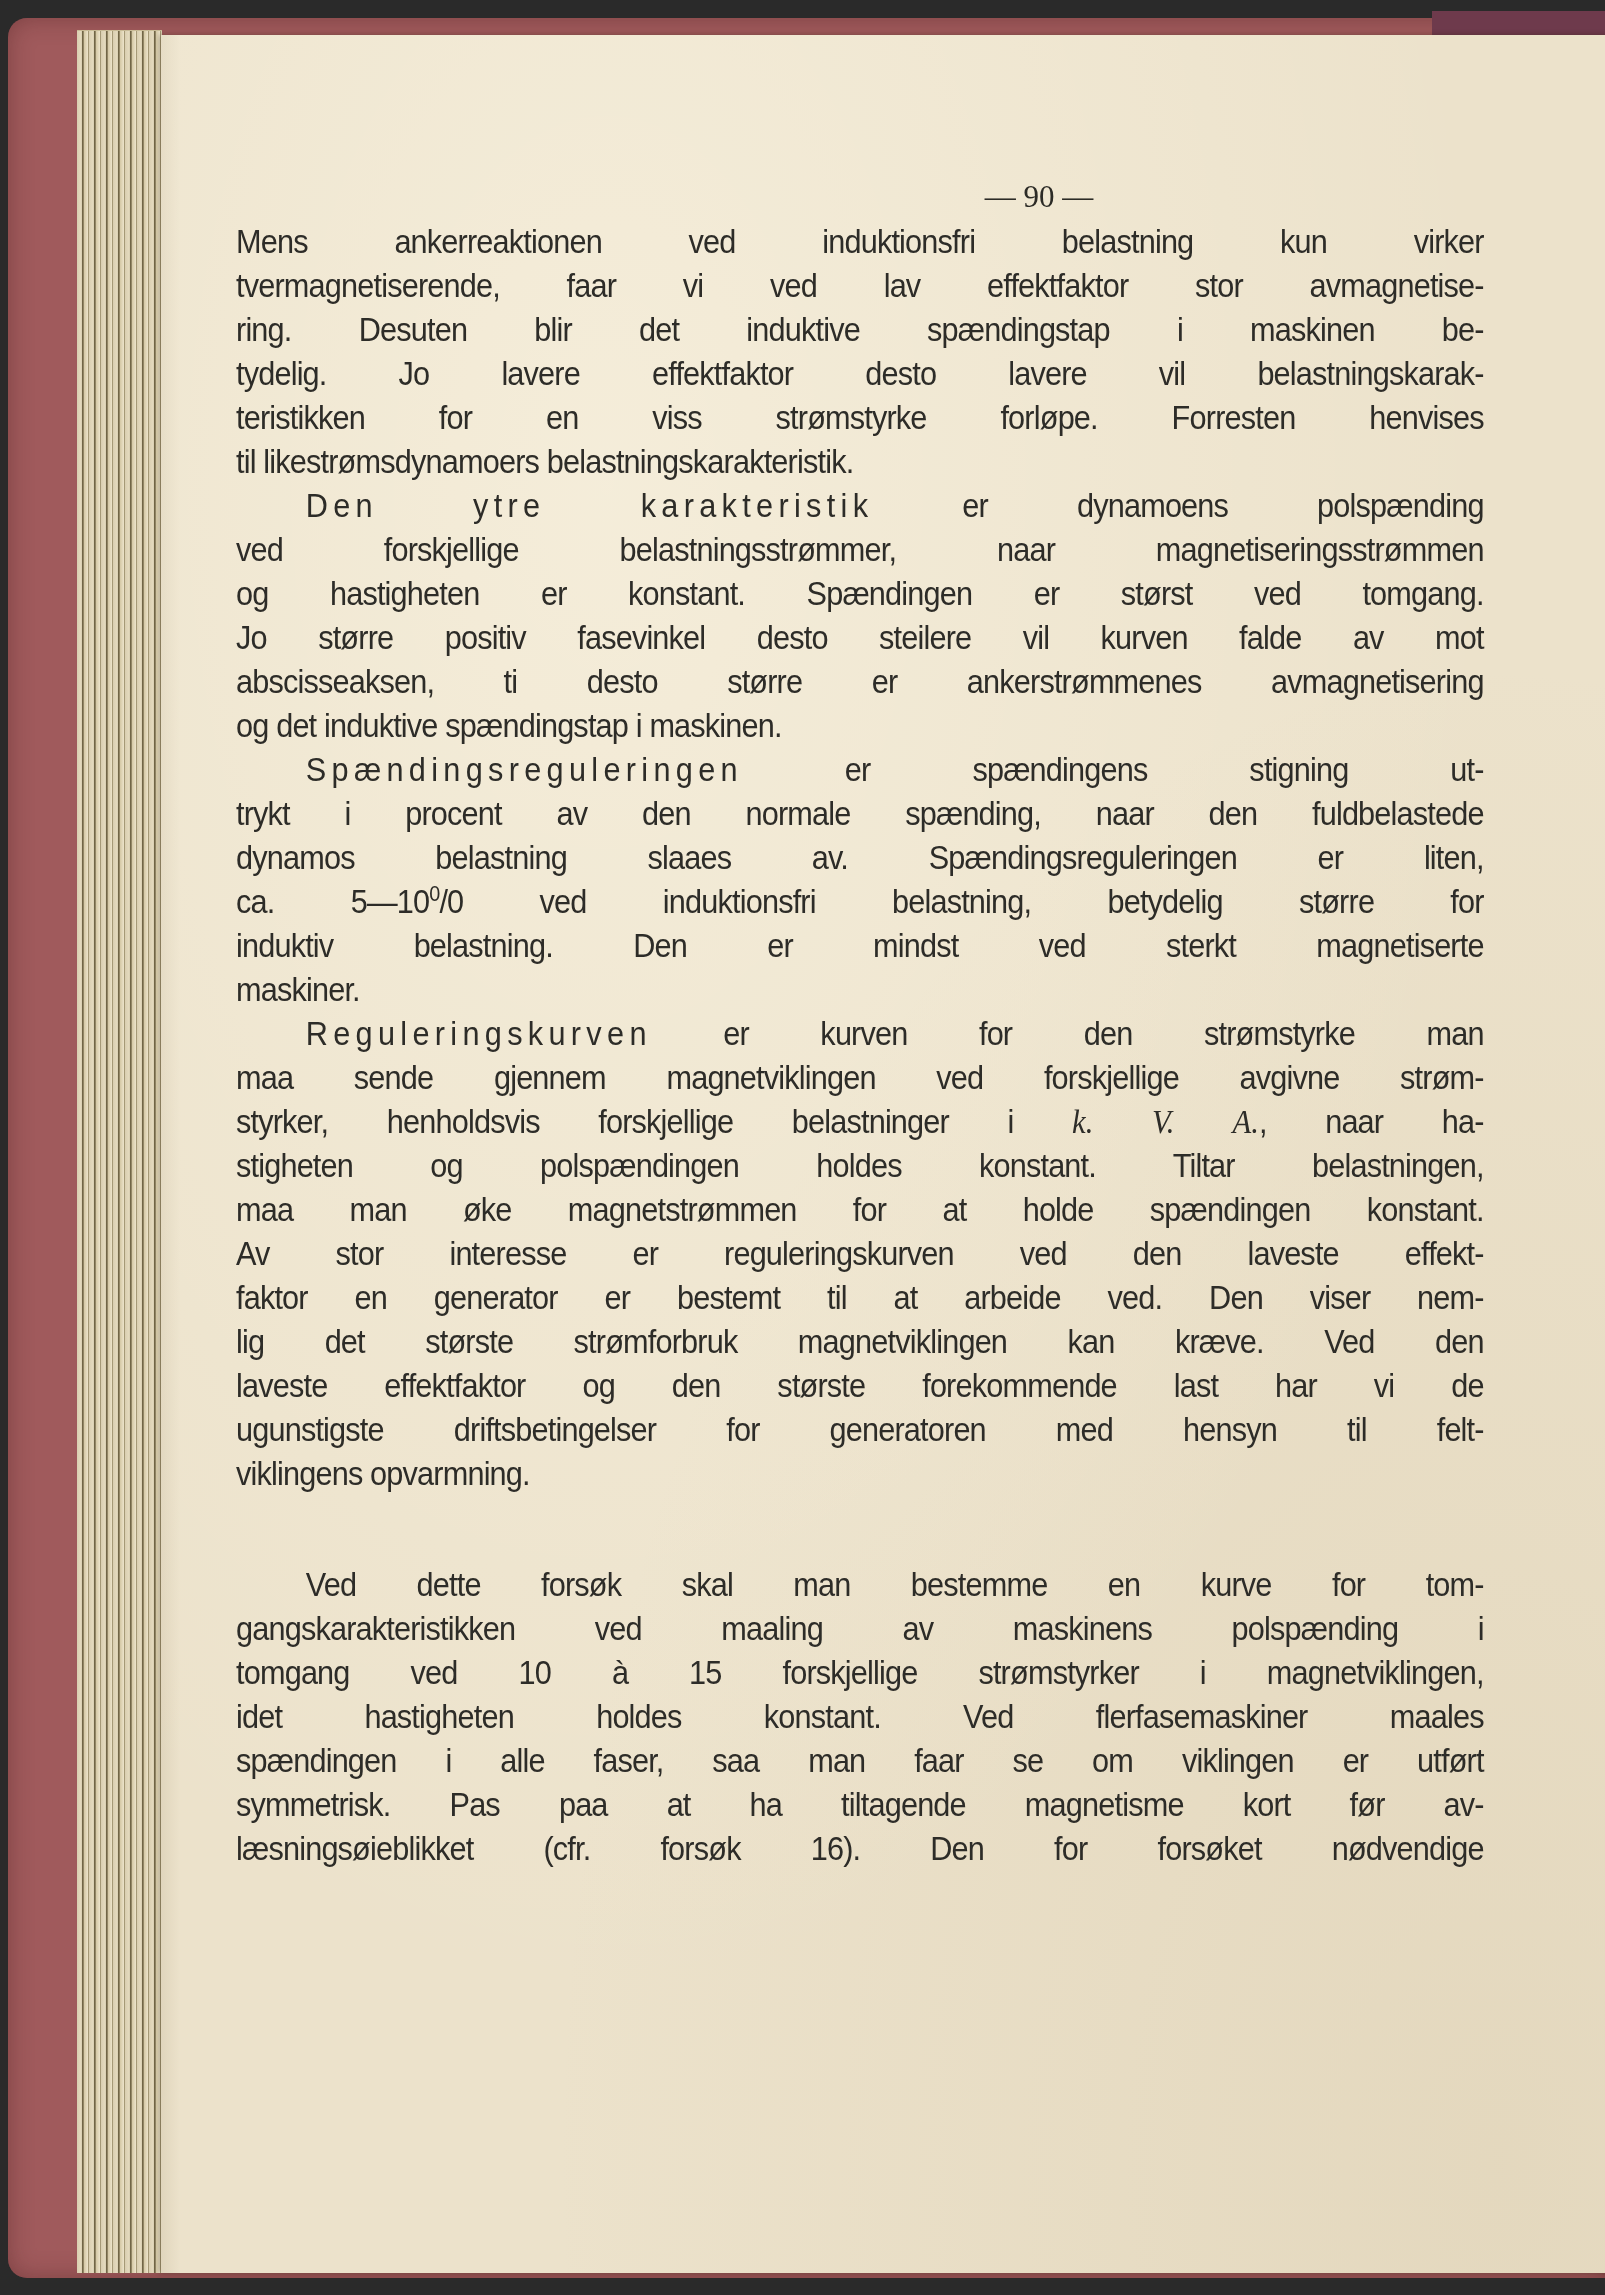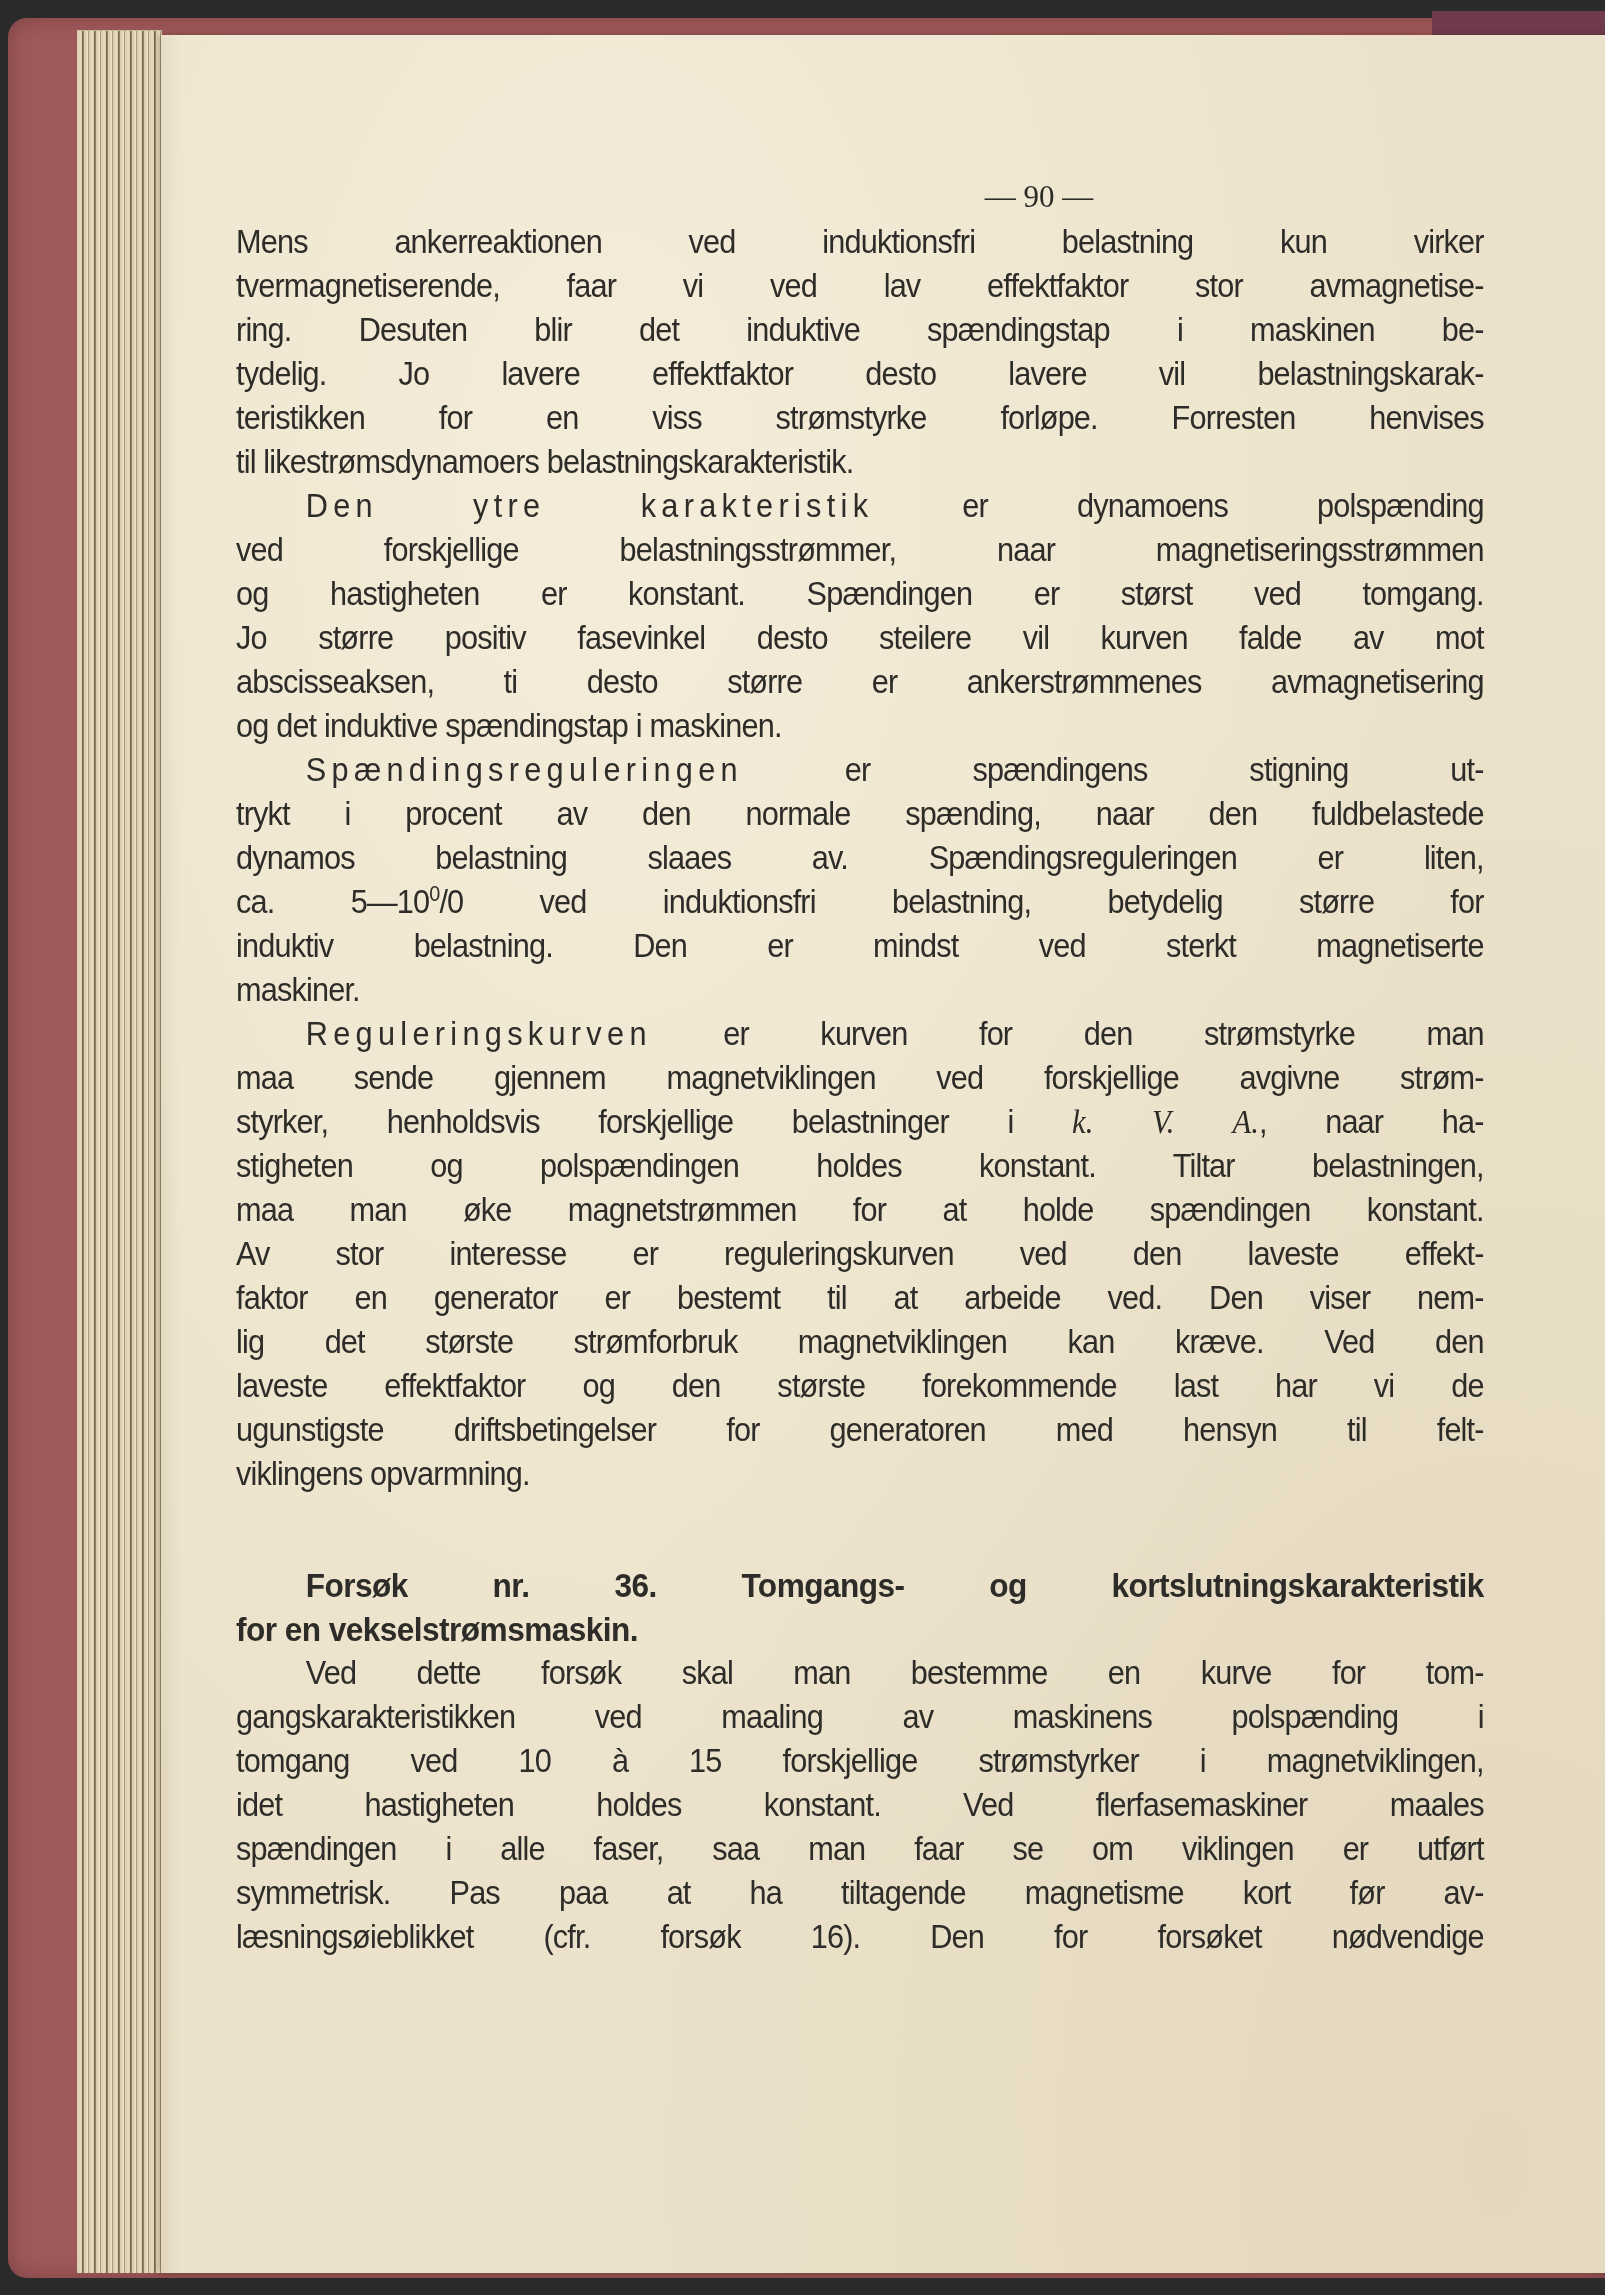--- a/index.html
+++ b/index.html
@@ -135,24 +135,20 @@
     <div class="line">Av stor interesse er reguleringskurven ved den laveste effekt-</div>
     <div class="line">faktor en generator er bestemt til at arbeide ved. Den viser nem-</div>
     <div class="line">lig det største strømforbruk magnetviklingen kan kræve. Ved den</div>
     <div class="line">laveste effektfaktor og den største forekommende last har vi de</div>
     <div class="line">ugunstigste driftsbetingelser for generatoren med hensyn til felt-</div>
     <div class="line last">viklingens opvarmning.</div>
   </div>
 
   <div class="gap"></div>
 
-  <div>
-    <div class="heading indent">Forsøk nr. 36. Tomgangs- og kortslutningskarakteristik</div>
-    <div class="heading last">for en vekselstrømsmaskin.</div>
-  </div>
 
   <div>
     <div class="line indent">Ved dette forsøk skal man bestemme en kurve for tom-</div>
     <div class="line">gangskarakteristikken ved maaling av maskinens polspænding i</div>
     <div class="line">tomgang ved 10 à 15 forskjellige strømstyrker i magnetviklingen,</div>
     <div class="line">idet hastigheten holdes konstant. Ved flerfasemaskiner maales</div>
     <div class="line">spændingen i alle faser, saa man faar se om viklingen er utført</div>
     <div class="line">symmetrisk. Pas paa at ha tiltagende magnetisme kort før av-</div>
     <div class="line">læsningsøieblikket (cfr. forsøk 16). Den for forsøket nødvendige</div>
   </div>

